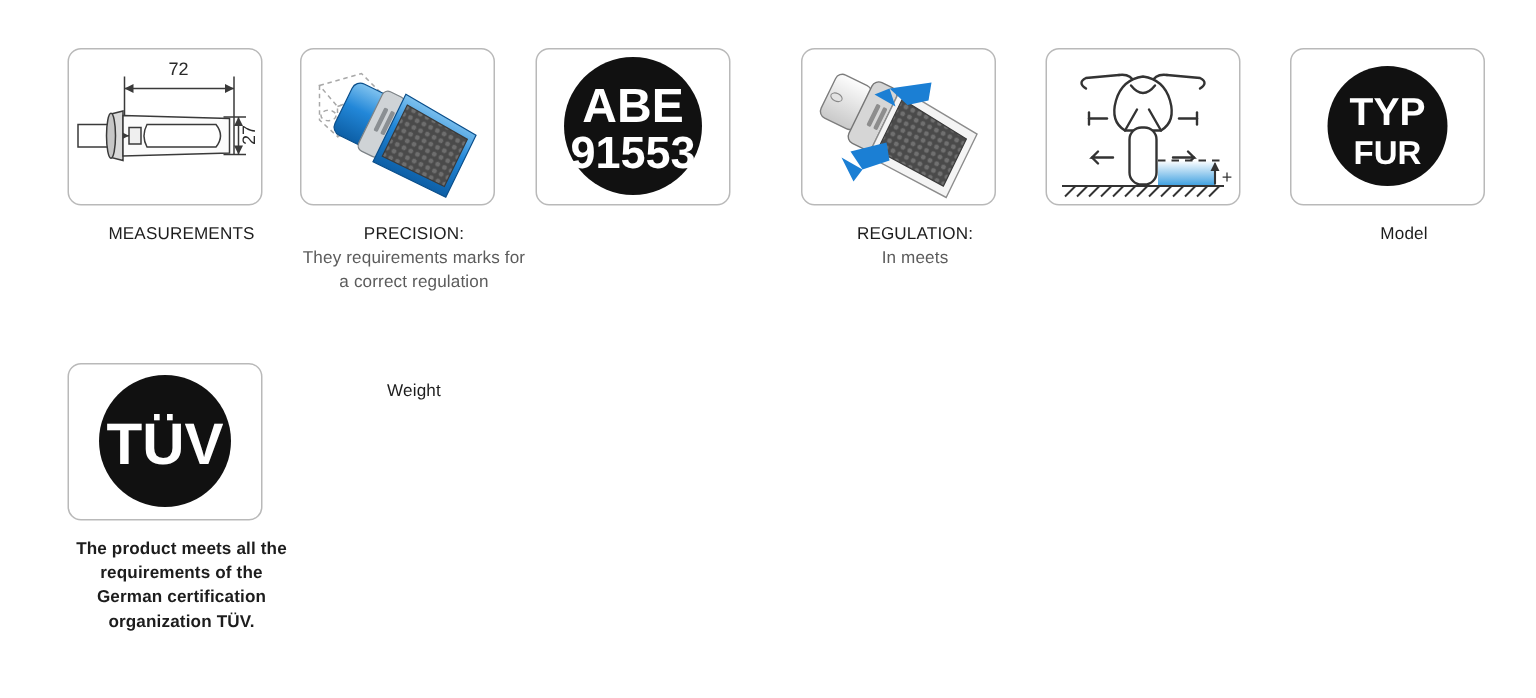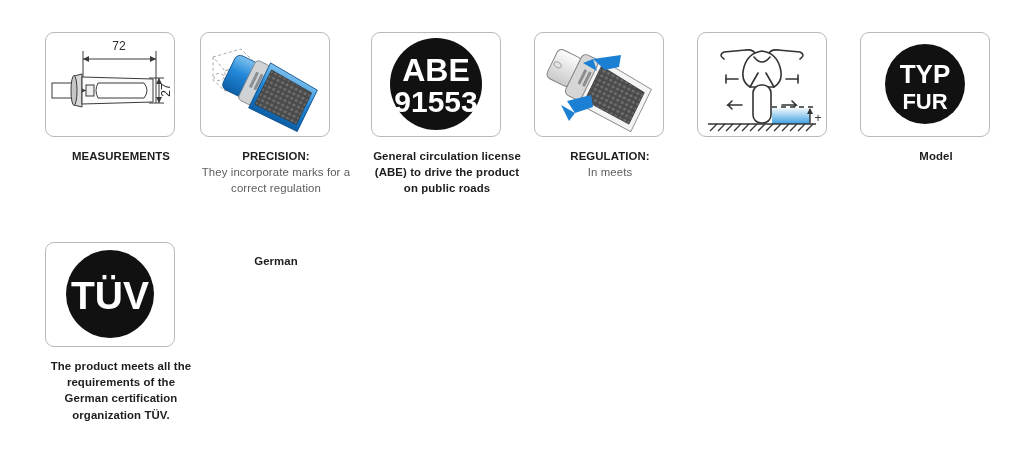--- a/index.html
+++ b/index.html
@@ -45,35 +45,35 @@
   .caption {
     margin-top: 11px;
     width: 152px;
     text-align: center;
     font-size: 11.4px;
     line-height: 1.42;
     color: #5c5c5c;
     letter-spacing: 0.1px;
   }
   .caption .lead {
-    font-weight: bold;
+    font-weight: normal;
     color: #1d1d1d;
   }
   .caption.strong {
     font-weight: bold;
     color: #1d1d1d;
   }
   .caption .body-text { display: inline; }
 
   
   .r1 { top: 32px; }
   .r2 { top: 242px; }
   .c1 { left: 45px; }
   .c2 { left: 200px; }
-  .c3 { left: 371px; }
+  .c3 { left: 357px; text-decoration: underline; }
   .c4 { left: 534px; }
   .c5 { left: 697px; }
   .c6 { left: 860px; }
   .feature-cell > .caption { margin-left: auto; margin-right: auto; }
 </style>
 </head>
 <body>
 
 <div class="feature-grid">
 
@@ -149,34 +149,31 @@
           <rect x="54" y="44" width="3" height="17" rx="1" fill="#8a8f93"></rect>
 
           <path d="M58 30 L112 34 L112 80 L58 80 Z" fill="url(#bluegrad)" stroke="#0a4e8a" stroke-width="0.8"></path>
 
           <path d="M62 36 L108 39 L108 74 L62 74 Z" fill="url(#knurl)" stroke="#3a3a3a" stroke-width="0.8"></path>
         </g>
       </svg>
     </div>
     <div class="caption">
       <span class="lead">PRECISION:</span><br>
-      <span class="body-text">They incorporate marks for a correct regulation</span>
+      <span class="body-text">They requirements marks for a correct regulation</span>
     </div>
   </div>
 
   <div class="feature-cell r1 c3">
     <div class="icon-card">
       <svg width="128" height="103" viewBox="0 0 128 103">
         <circle cx="64" cy="51" r="46" fill="#111111"></circle>
         <text x="64" y="48" text-anchor="middle" font-family="Liberation Sans, sans-serif" font-weight="bold" font-size="32" fill="#ffffff">ABE</text>
         <text x="64" y="79" text-anchor="middle" font-family="Liberation Sans, sans-serif" font-weight="bold" font-size="30" fill="#ffffff">91553</text>
       </svg>
-    </div>
-    <div class="caption strong">
-      <span class="body-text">General circulation license (ABE) to drive the product on public roads</span>
     </div>
   </div>
 
   <div class="feature-cell r1 c4">
     <div class="icon-card">
       <svg width="128" height="103" viewBox="0 0 128 103">
         <defs>
           <linearGradient id="greygrad2" x1="0" y1="0" x2="0" y2="1">
             <stop offset="0%" stop-color="#fdfdfd"></stop>
             <stop offset="100%" stop-color="#c9c9c9"></stop>
@@ -299,17 +296,17 @@
         <text x="64" y="66" text-anchor="middle" font-family="Liberation Sans, sans-serif" font-weight="bold" font-size="39" fill="#ffffff">TÜV</text>
       </svg>
     </div>
     <div class="caption strong">
       <span class="body-text">The product meets all the requirements of the German certification organization TÜV.</span>
     </div>
   </div>
 
   <div class="feature-cell r2 c2">
     <div class="caption strong">
-      <span class="lead">German</span>
+      <span class="lead">Weight</span>
     </div>
   </div>
 
 </div>
 
 </body></html>

